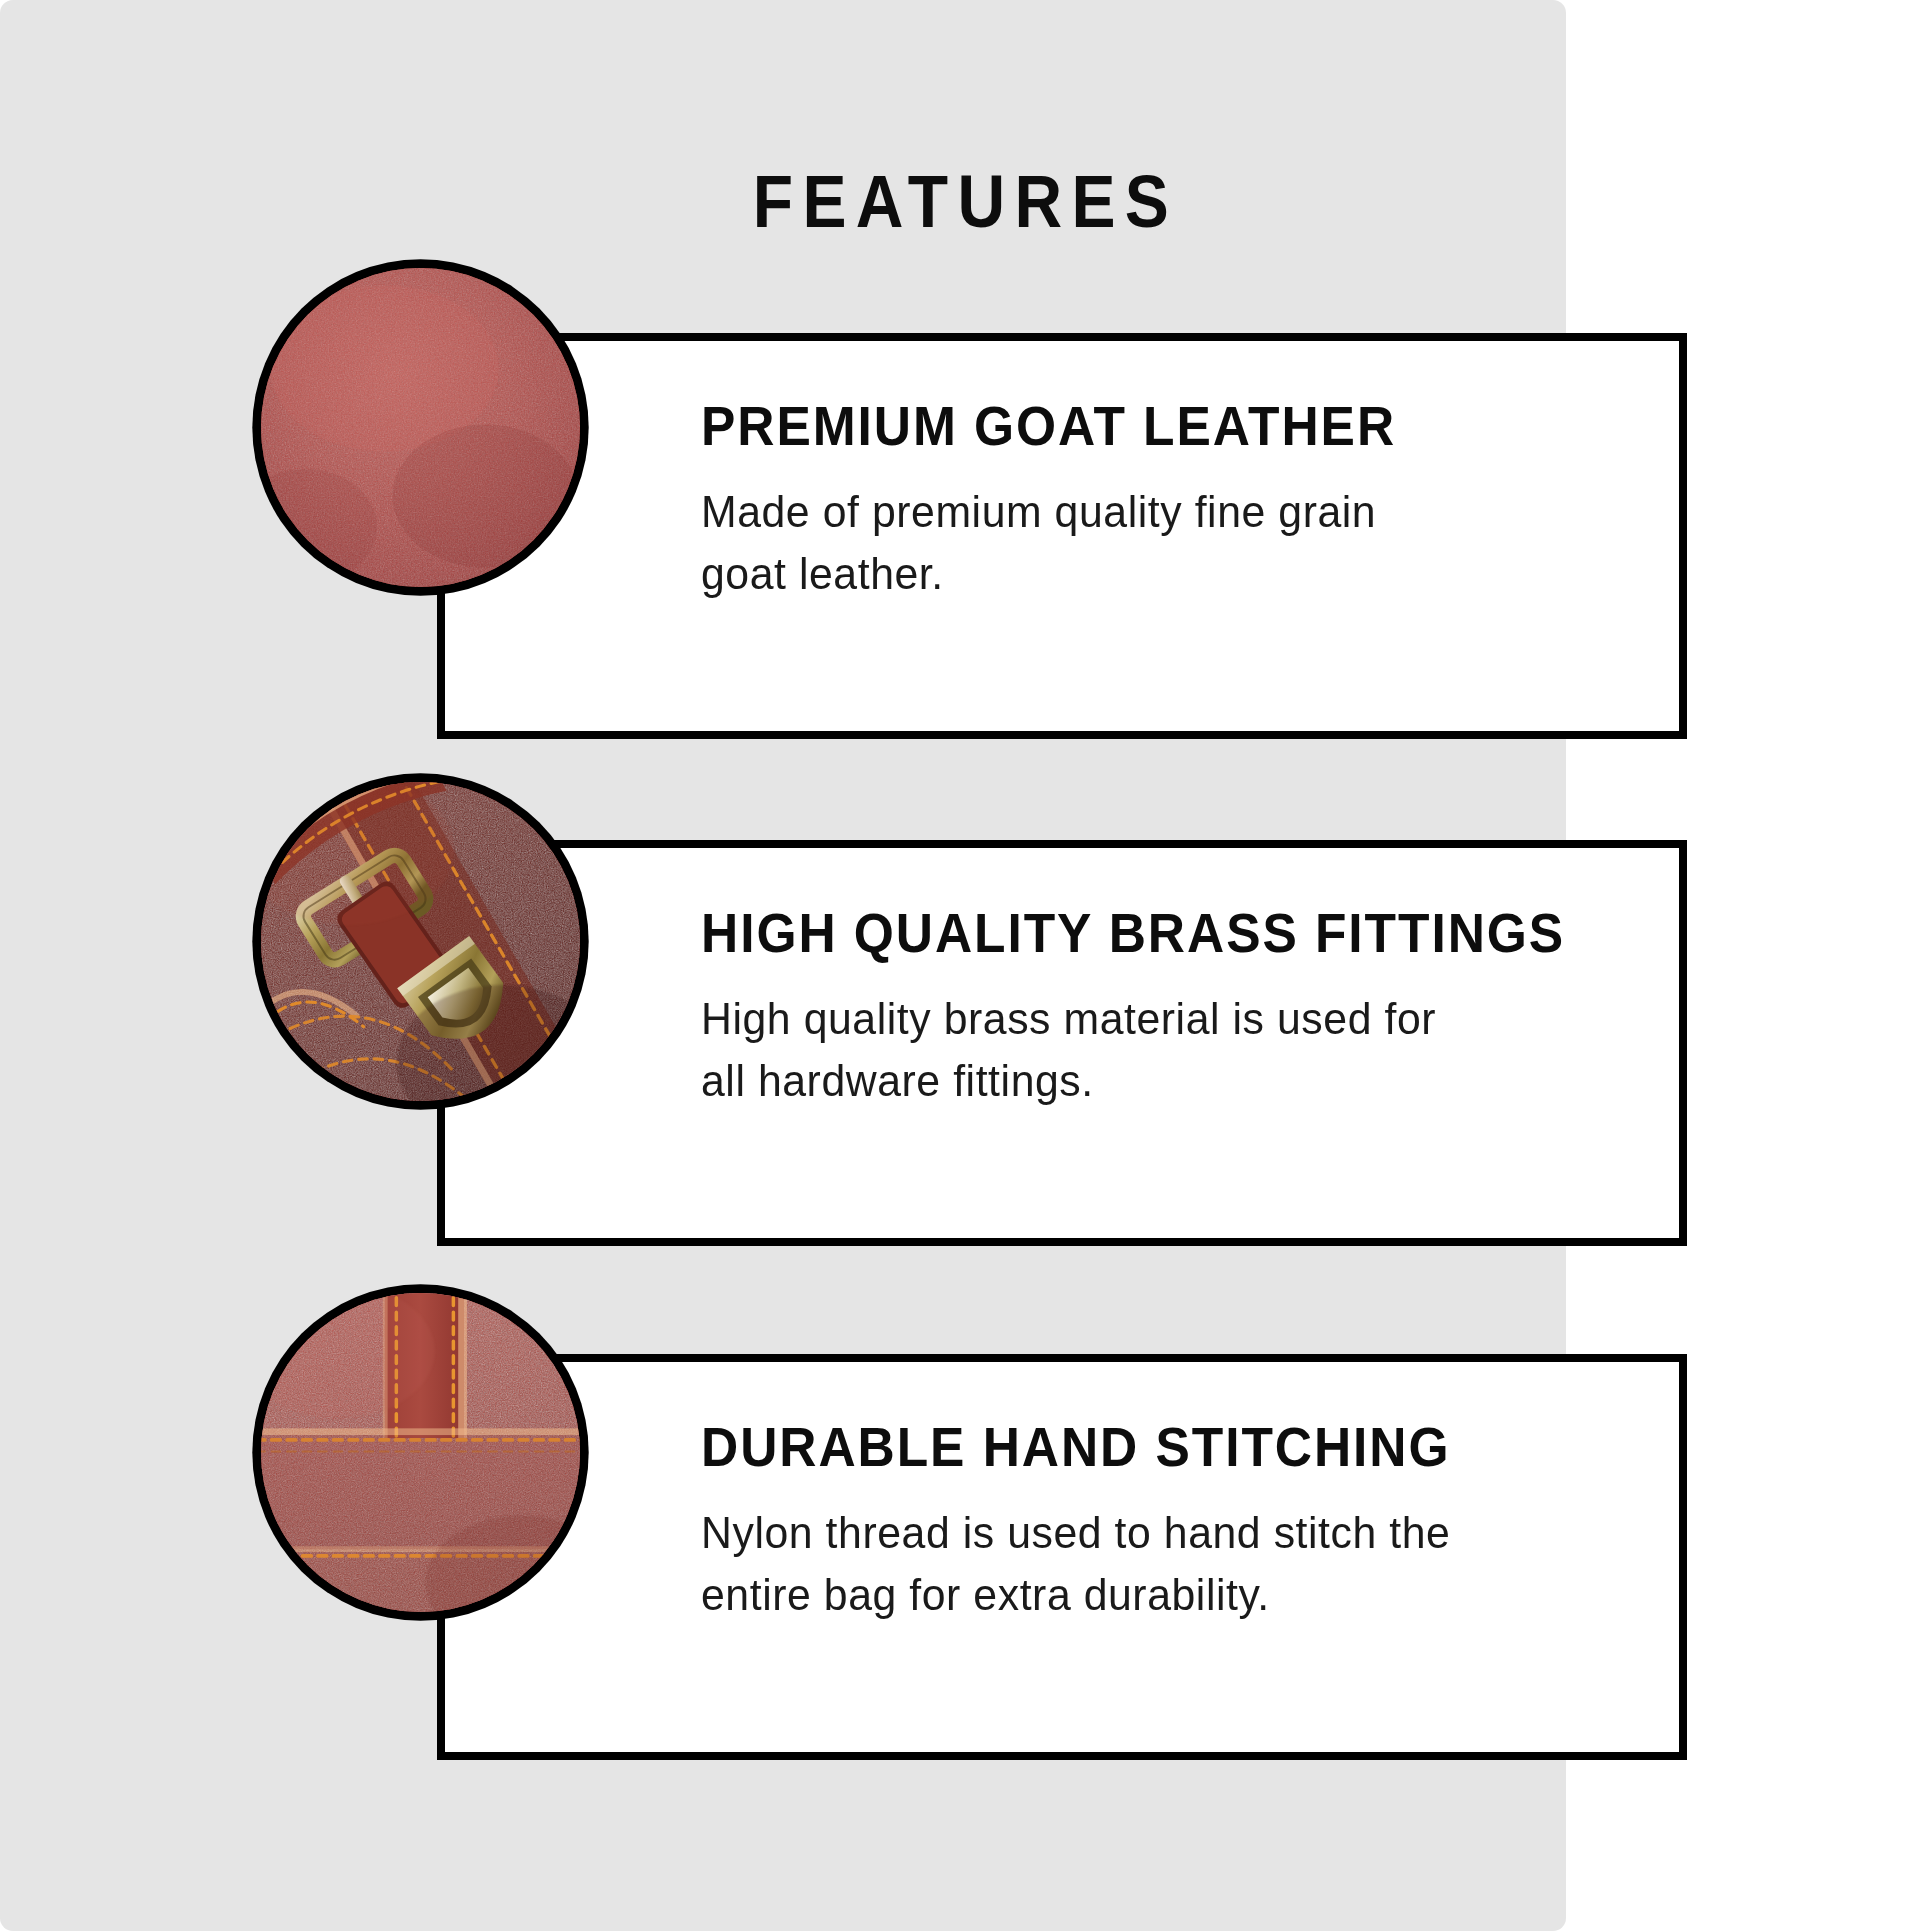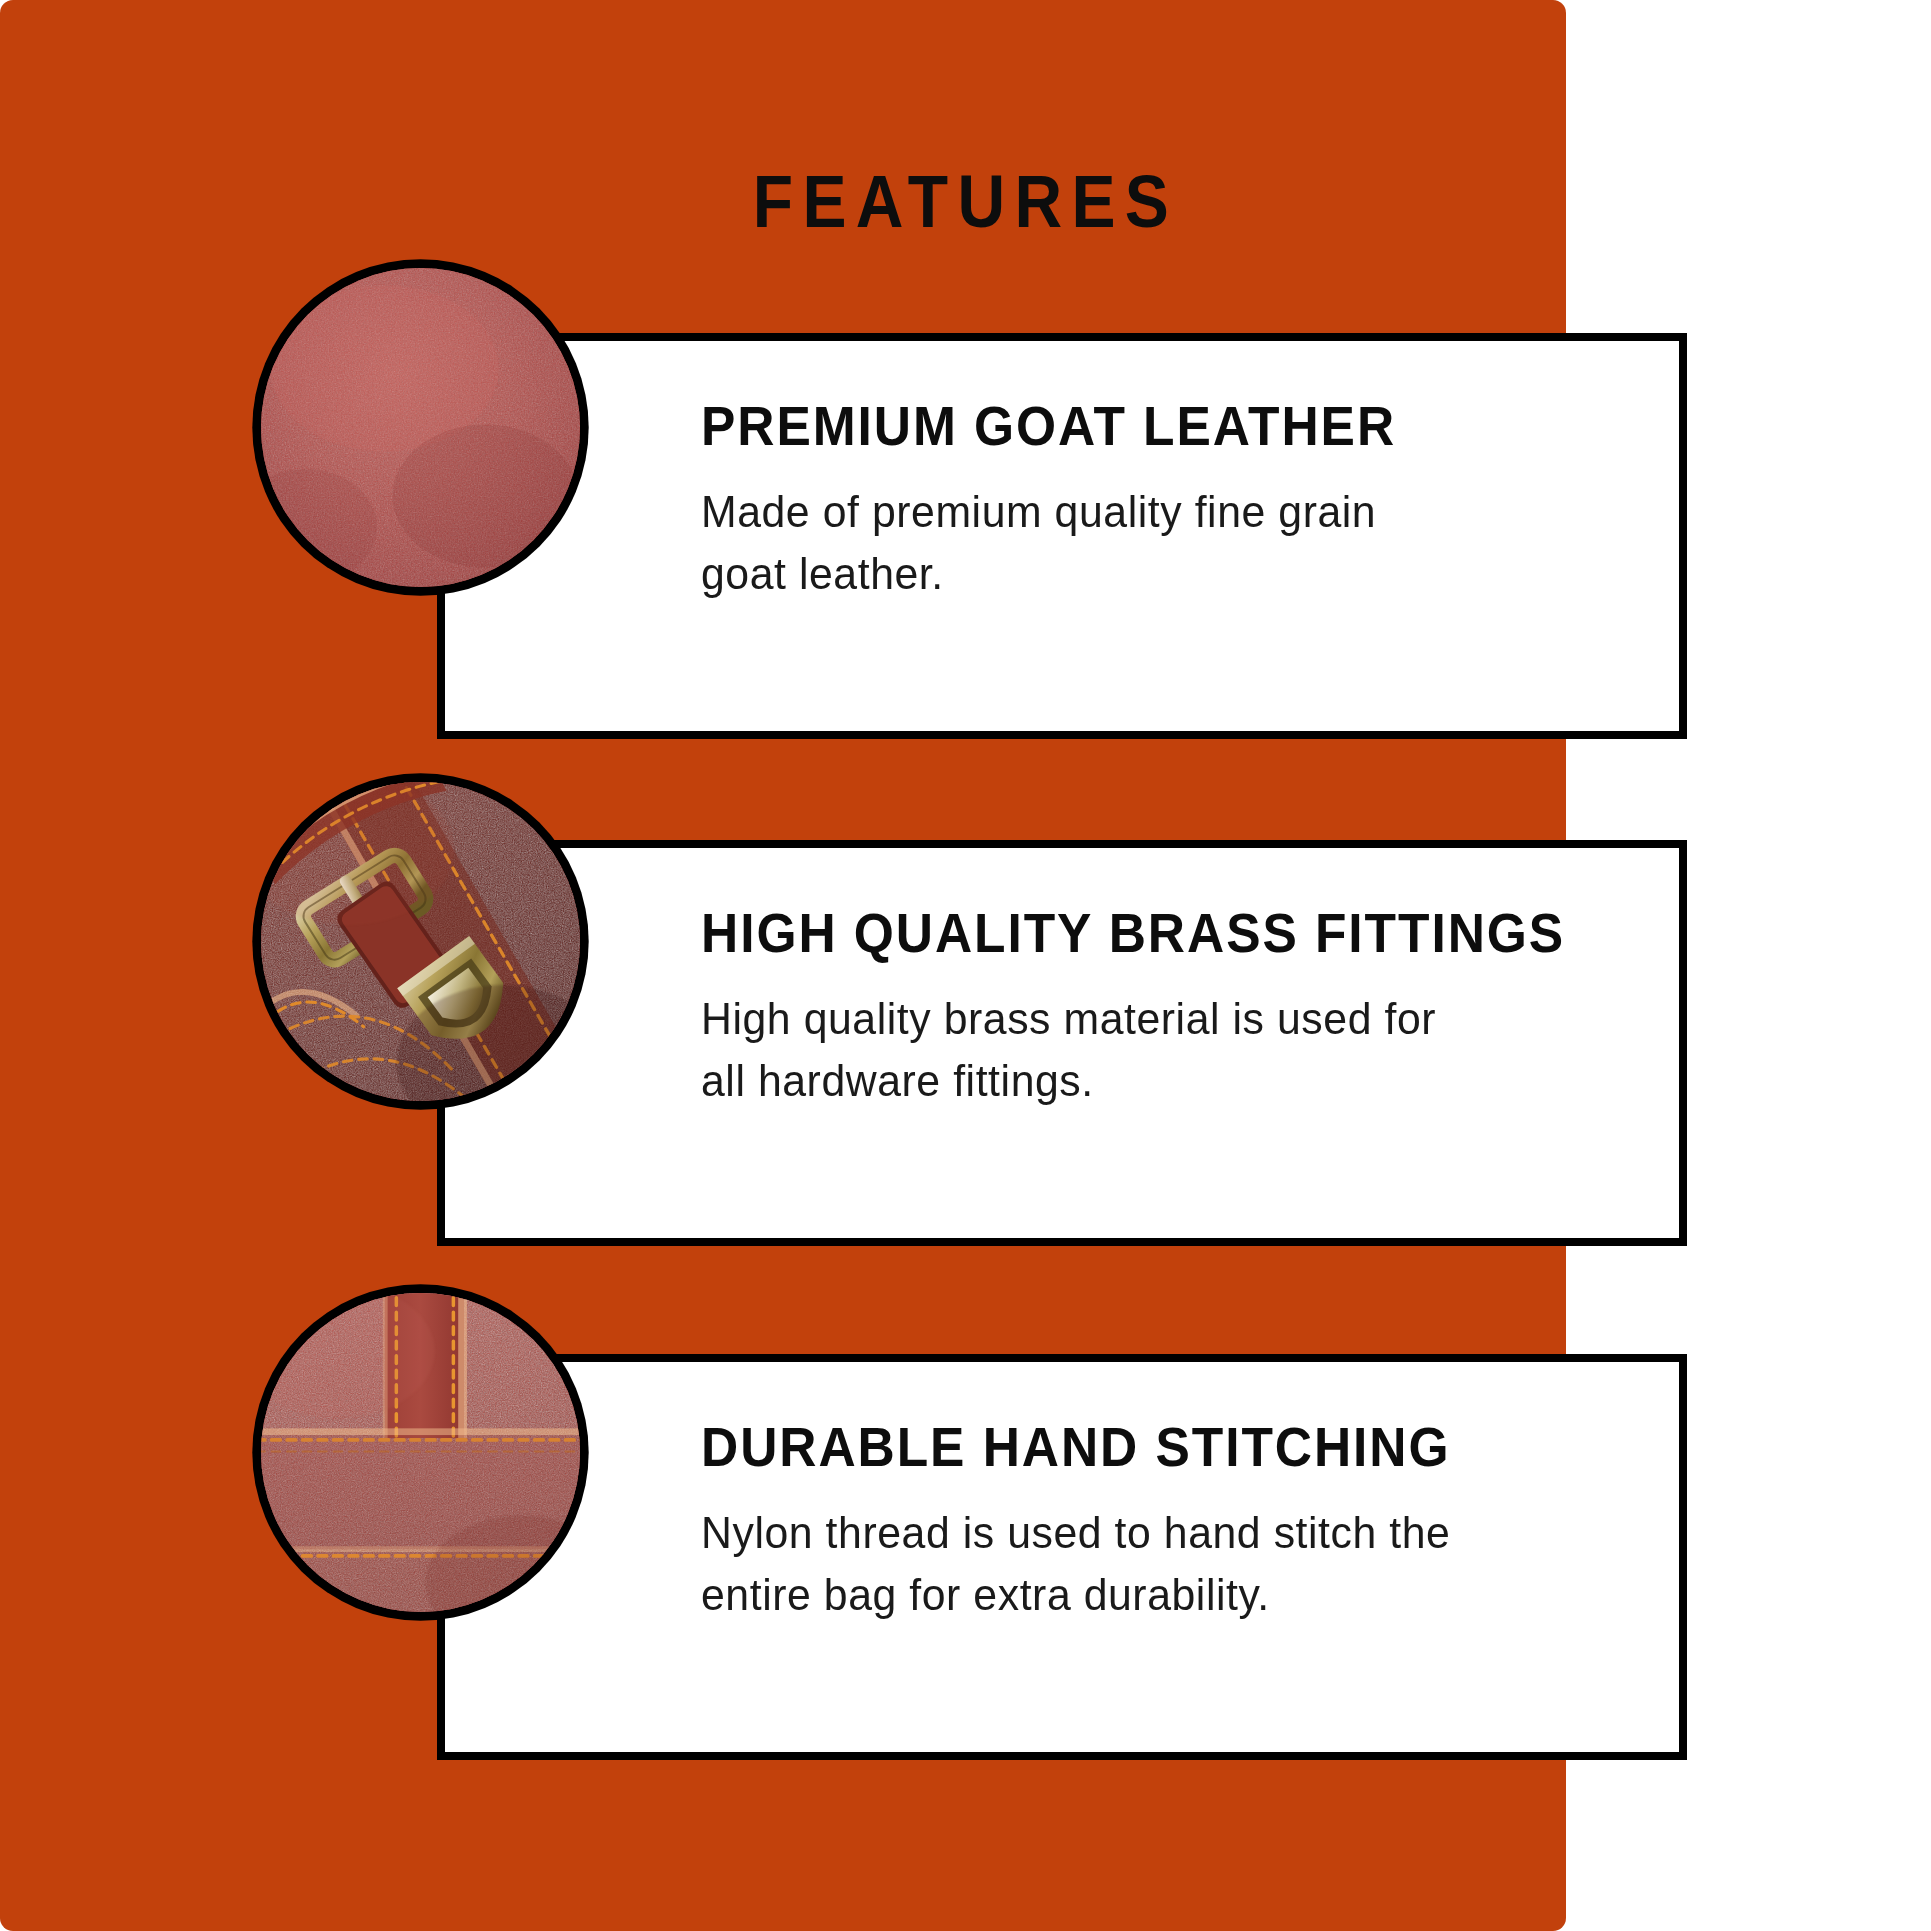--- a/index.html
+++ b/index.html
@@ -13,21 +13,21 @@
     height: 1931px;
     font-family: "Liberation Sans", sans-serif;
     -webkit-font-smoothing: antialiased;
     overflow: hidden;
   }
 
   .page {
     position: relative;
     width: 1566px;
     height: 1931px;
-    background: #c2410c;
+    background: #e5e5e5;
     border-radius: 13px;
   }
 
   
   .page-title {
     position: absolute;
     top: 114px;
     left: 0;
     width: 1931px;
     text-align: center;

